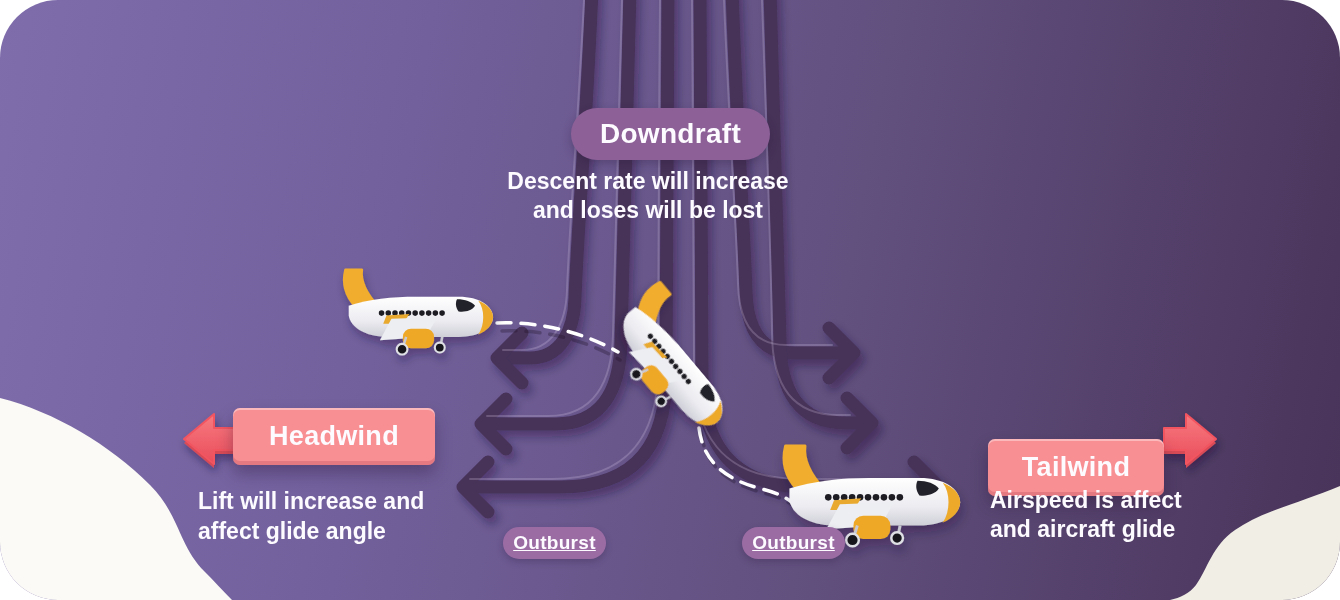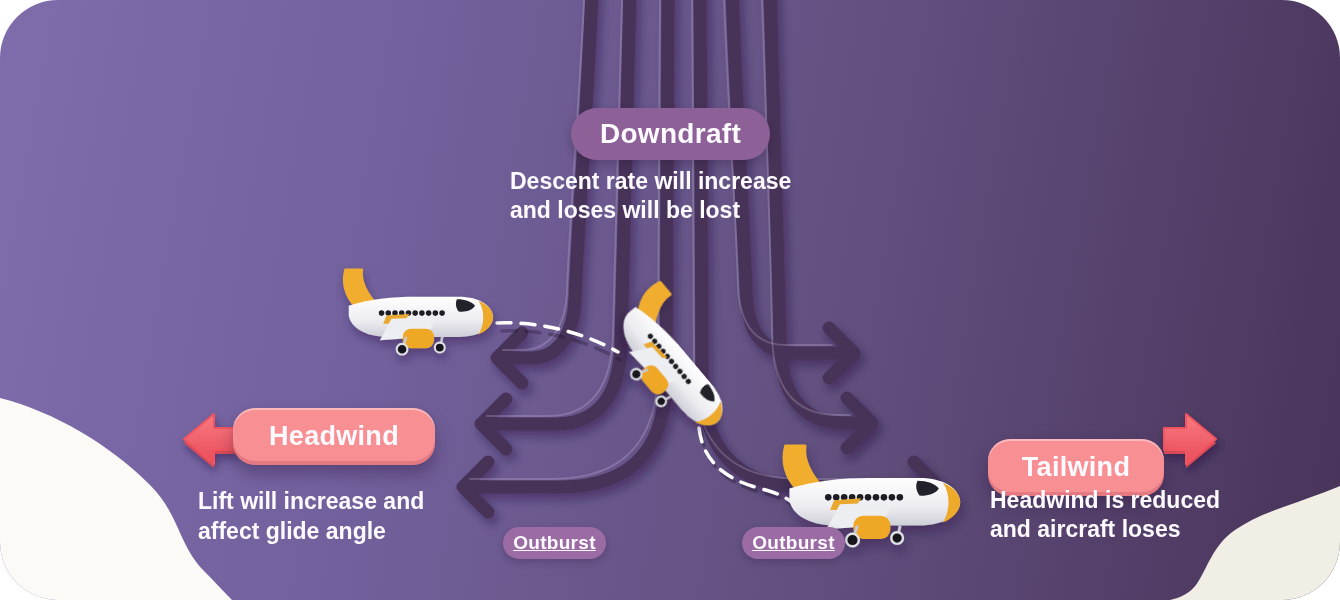--- a/index.html
+++ b/index.html
@@ -10,30 +10,30 @@
   }
   .scene{position:absolute;left:0;top:0;width:1340px;height:600px;display:block;}
   .flow{stroke:var(--flow-line);stroke-width:13;fill:none;stroke-linecap:round;stroke-linejoin:round;}
   .flow-hl{stroke:rgba(230,220,245,.22);stroke-width:2;fill:none;stroke-linecap:round;}
   .dash-shadow{stroke:rgba(30,18,40,.32);stroke-width:3.5;fill:none;stroke-dasharray:14 10;stroke-linecap:round;}
   .dash{stroke:#ffffff;stroke-width:3.5;fill:none;stroke-dasharray:14 10;stroke-linecap:round;}
   .badge{position:absolute;display:flex;align-items:center;justify-content:center;
     color:var(--text);font-weight:bold;letter-spacing:.3px;}
   .badge-downdraft{left:571px;top:108px;width:199px;height:52px;border-radius:26px;
     background:var(--downdraft-badge);font-size:28px;box-shadow:0 4px 10px rgba(40,20,55,.28);}
-  .badge-wind{height:57px;border-radius:22px;font-size:27px;background:var(--wind-badge);
+  .badge-wind{height:57px;border-radius:7px;font-size:27px;background:var(--wind-badge);
     box-shadow:inset 0 2px 0 rgba(255,255,255,.38), inset 0 -4px 0 rgba(205,95,110,.45), 0 9px 16px rgba(40,20,55,.35);}
   .badge-headwind{left:233px;top:408px;width:202px;}
   .badge-tailwind{left:988px;top:407px;width:176px;margin-top:32px;}
   .badge-outburst{width:103px;height:32px;border-radius:16px;font-size:19px;
     background:var(--outburst-badge);box-shadow:0 3px 7px rgba(40,20,55,.25);text-decoration:underline;}
   .badge-outburst.left{left:503px;top:527px;}
   .badge-outburst.right{left:742px;top:527px;}
   .desc{position:absolute;color:var(--text);font-weight:600;}
-  .desc-downdraft{left:510px;top:167px;width:320px;font-size:23px;line-height:29px;}
+  .desc-downdraft{left:488px;top:167px;width:320px;font-size:23px;line-height:29px;text-align:center;}
   .desc-headwind{left:198px;top:486px;width:265px;font-size:23px;line-height:30px;}
   .desc-tailwind{left:990px;top:486px;width:250px;font-size:23px;line-height:29px;text-align:left;}
 </style>
 </head>
 <body>
 
 <div class="stage">
   <div class="card">
 
     <svg class="scene" viewBox="0 0 1340 600" aria-hidden="true">
@@ -146,21 +146,21 @@
     </div>
 
     <div class="badge badge-wind badge-headwind">Headwind</div>
     <div class="desc desc-headwind">
       <div>Lift will increase and</div>
       <div>affect glide angle</div>
     </div>
 
     <div class="badge badge-wind badge-tailwind">Tailwind</div>
     <div class="desc desc-tailwind">
-      <div>Headwind is reduced</div>
-      <div>and aircraft loses</div>
+      <div>Airspeed is affect</div>
+      <div>and aircraft glide</div>
     </div>
 
     <div class="badge badge-outburst left">Outburst</div>
     <div class="badge badge-outburst right">Outburst</div>
 
   </div>
 </div>
 
 </body></html>

